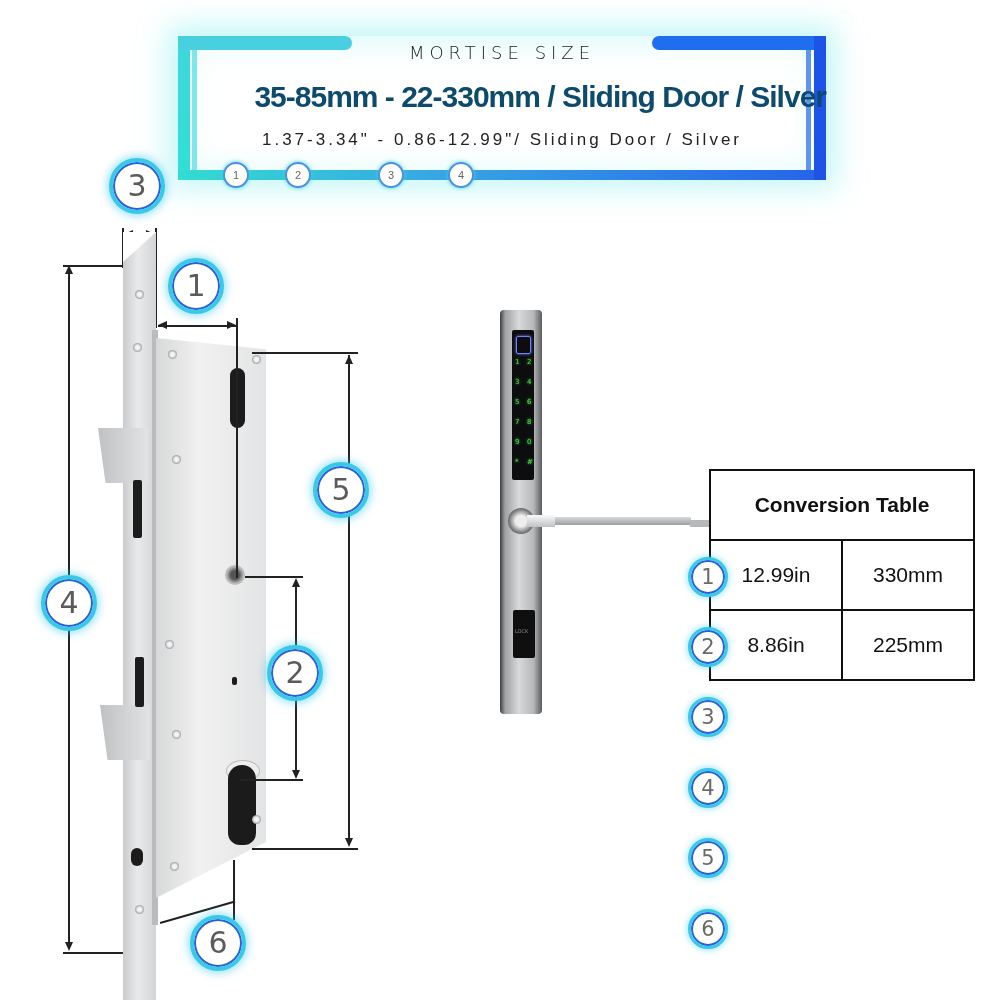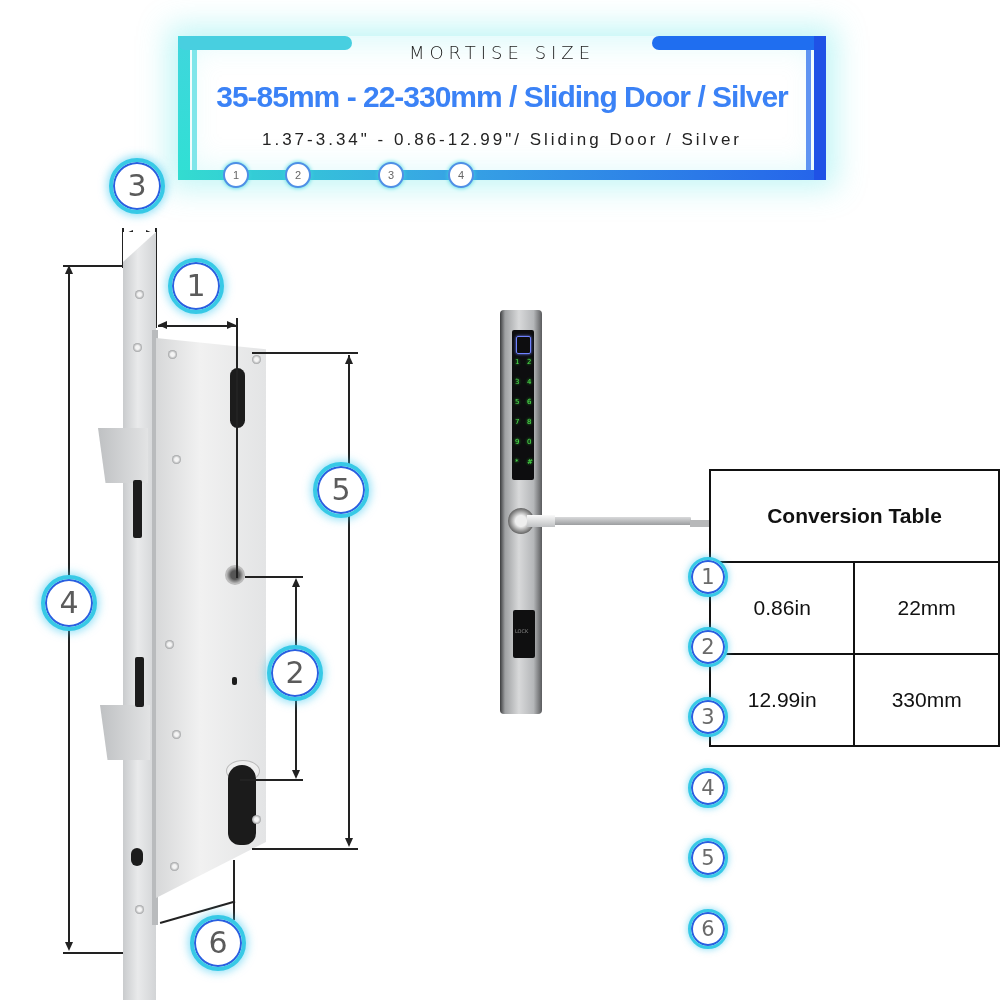--- a/index.html
+++ b/index.html
@@ -12,21 +12,21 @@
     .bar { position: absolute; background: #3fd6dd; }
     .hdr-top-left { left: 0; top: 0; width: 174px; height: 14px; border-radius: 7px; background: #48cfe0; }
     .hdr-left { left: 0; top: 0; width: 12px; height: 142px; background: linear-gradient(#3fd6dd, #30e0d4); }
     .hdr-left-inner { left: 14px; top: 14px; width: 5px; height: 120px; background: #7fe6ea; }
     .hdr-bottom { left: 0; top: 134px; width: 648px; height: 10px; background: linear-gradient(90deg, #33dcd0 0%, #37a6e4 40%, #2563ea 100%); }
     .hdr-top-right { left: 474px; top: 0; width: 174px; height: 14px; border-radius: 7px; background: #1f6ef0; }
     .hdr-right { left: 636px; top: 0; width: 12px; height: 144px; background: #1f52e6; }
     .hdr-right-inner { left: 628px; top: 14px; width: 5px; height: 120px; background: #5f94f2; }
 
     .hdr-kicker { position: absolute; left: 0; width: 648px; top: 6px; text-align: center; font-size: 18px; letter-spacing: 5px; color: #222; font-family: "DejaVu Sans", sans-serif; font-weight: 300; }
-    .hdr-title { position: absolute; left: 0; width: 648px; top: 44px; text-align: center; font-size: 30px; font-weight: bold; letter-spacing: -1px; color: #3b82f6; }
+    .hdr-title { position: absolute; left: 0; width: 648px; top: 44px; text-align: right; font-size: 30px; font-weight: bold; letter-spacing: -1px; color: #0c4a6e; }
     .hdr-sub { position: absolute; left: 0; width: 648px; top: 94px; text-align: center; font-size: 17px; letter-spacing: 3px; color: #222; font-family: "Liberation Sans", sans-serif; }
 
     .hdr-dot { position: absolute; top: 126px; width: 22px; height: 22px; border-radius: 50%; background: #fff; border: 2px solid #4f8fe6; box-shadow: 0 0 4px #3fd6dd; font-size: 11px; color: #666; text-align: center; line-height: 22px; }
 
     
     .badge { position: absolute; width: 56px; height: 56px; border-radius: 50%;
       background: #ffffff;
       border: 4px solid #37c9e6;
       box-shadow: 0 0 0 2px #2a5fe0 inset, 0 0 8px 2px rgba(60,200,240,0.55);
       box-sizing: border-box; text-align: center; line-height: 48px; font-size: 30px; color: #5b5b5b; font-family: "DejaVu Sans", sans-serif; }
@@ -64,21 +64,21 @@
     .fp { position: absolute; left: 516px; top: 336px; width: 13px; height: 16px; border: 1.5px solid #6f82ff; border-radius: 2px; box-shadow: 0 0 3px #6f82ff; }
     .key { position: absolute; font-size: 7px; color: #4de04d; text-shadow: 0 0 3px #3fe83f; font-family: "DejaVu Sans", sans-serif; }
     .rose { position: absolute; left: 508px; top: 508px; width: 26px; height: 26px; border-radius: 50%; background: radial-gradient(#eee 30%, #666 70%, #333 100%); }
     .lever { position: absolute; left: 527px; top: 517px; width: 164px; height: 8px; background: linear-gradient(#d9dadb, #9c9ea0); border-radius: 1px; }
     .lever-collar { position: absolute; left: 527px; top: 515px; width: 28px; height: 12px; background: linear-gradient(#fafafa, #bfc1c3); }
     .reader { position: absolute; left: 513px; top: 610px; width: 22px; height: 48px; background: #0f0f10; border-radius: 2px; }
     .reader-logo { position: absolute; left: 515px; top: 628px; font-size: 5px; color: #888; font-family: "DejaVu Sans", sans-serif; white-space: nowrap; }
 
     
     .conv { position: absolute; left: 709px; top: 469px; border-collapse: collapse; }
-    .conv td, .conv th { border: 2px solid #111; padding: 11px; text-align: center; font-size: 21px; color: #111; font-weight: normal; }
+    .conv td, .conv th { border: 2px solid #111; padding: 0; text-align: center; font-size: 21px; color: #111; font-weight: normal; }
     .conv th { height: 68px; font-weight: bold; font-size: 21px; }
     .conv td { height: 68px; }
     .conv td.in { width: 130px; }
     .conv td.mm { width: 130px; }
     .connector { position: absolute; left: 690px; top: 520px; width: 20px; height: 7px; background: #b7b8b9; }
   </style>
 </head>
 <body>
 
 <div class="header">
@@ -194,26 +194,26 @@
 </div>
 
 <div class="connector"></div>
 
 <table class="conv">
   <tbody>
       <tr>
     <th colspan="2">Conversion Table</th>
   </tr>
   <tr>
-    <td class="in">0.86in</td>
-    <td class="mm">22mm</td>
+    <td class="in">12.99in</td>
+    <td class="mm">330mm</td>
   </tr>
   <tr>
-    <td class="in">12.99in</td>
-    <td class="mm">330mm</td>
+    <td class="in">8.86in</td>
+    <td class="mm">225mm</td>
   </tr>
 </tbody>
   </table>
 
 <div class="badge-sm" style="left:688px; top:557px;">1</div>
 <div class="badge-sm" style="left:688px; top:627px;">2</div>
 <div class="badge-sm" style="left:688px; top:697px;">3</div>
 <div class="badge-sm" style="left:688px; top:768px;">4</div>
 <div class="badge-sm" style="left:688px; top:838px;">5</div>
 <div class="badge-sm" style="left:688px; top:909px;">6</div>

